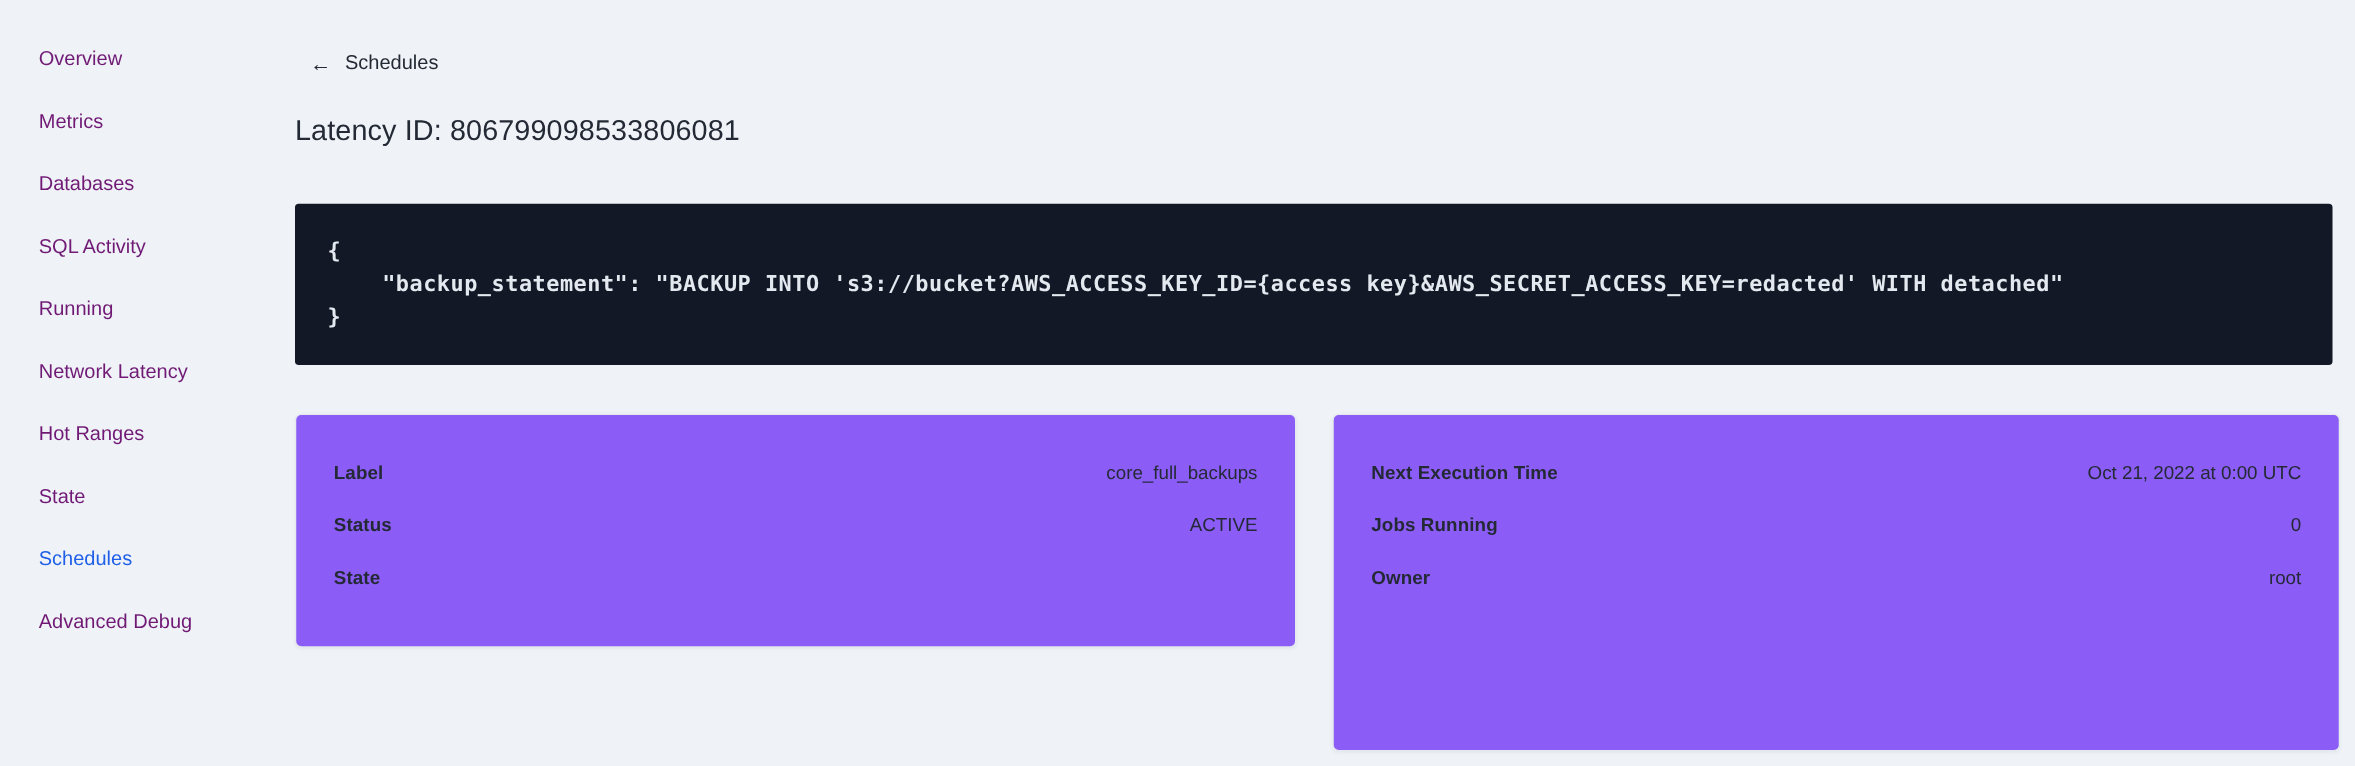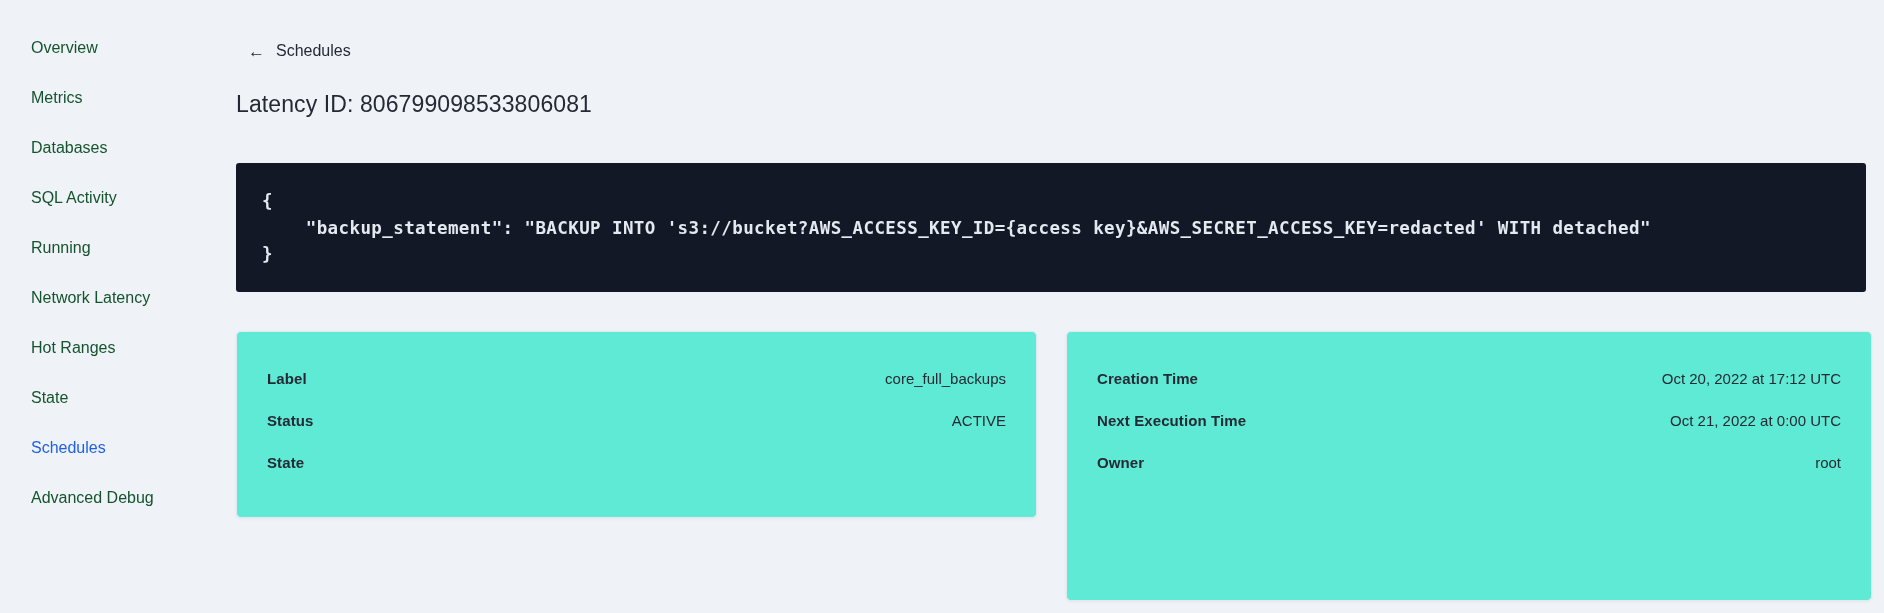--- a/index.html
+++ b/index.html
@@ -18,21 +18,21 @@
     left: 0; top: 0;
     width: 220px; height: 100%;
     padding-top: 23px;
     padding-left: 31px;
   }
   .sidebar-item {
     height: 50px;
     display: flex;
     align-items: center;
     font-size: 16px;
-    color: #14532d;
+    color: #701a75;
     cursor: pointer;
     white-space: nowrap;
   }
   .sidebar-item.active { color: #2060e8; }
 
   
   .back-link {
     position: absolute;
     left: 248px; top: 42px;
     display: flex;
@@ -72,21 +72,21 @@
     line-height: 26.5px;
     color: #e4e8ef;
     white-space: pre;
     overflow: hidden;
   }
   .code-line { display: block; }
 
   
   .card {
     position: absolute;
-    background: #5eead4;
+    background: #8b5cf6;
     border: 1px solid #e4e9f0;
     border-radius: 5px;
     box-shadow: 0 1px 3px rgba(40, 54, 77, 0.06);
     padding: 25px 30px 0 30px;
   }
   .card-left  { left: 236px;  top: 331px; width: 801px; height: 187px; }
   .card-right { left: 1066px; top: 331px; width: 806px; height: 270px; }
   .detail-row {
     height: 42px;
     display: flex;
@@ -141,24 +141,24 @@
     <span class="detail-value">ACTIVE</span>
   </div>
   <div class="detail-row">
     <span class="detail-label">State</span>
     <span class="detail-value"></span>
   </div>
 </section>
 
 <section class="card card-right">
   <div class="detail-row">
-    <span class="detail-label">Creation Time</span>
-    <span class="detail-value">Oct 20, 2022 at 17:12 UTC</span>
+    <span class="detail-label">Next Execution Time</span>
+    <span class="detail-value">Oct 21, 2022 at 0:00 UTC</span>
   </div>
   <div class="detail-row">
-    <span class="detail-label">Next Execution Time</span>
-    <span class="detail-value">Oct 21, 2022 at 0:00 UTC</span>
+    <span class="detail-label">Jobs Running</span>
+    <span class="detail-value">0</span>
   </div>
   <div class="detail-row">
     <span class="detail-label">Owner</span>
     <span class="detail-value">root</span>
   </div>
 </section>
 
 </body></html>

